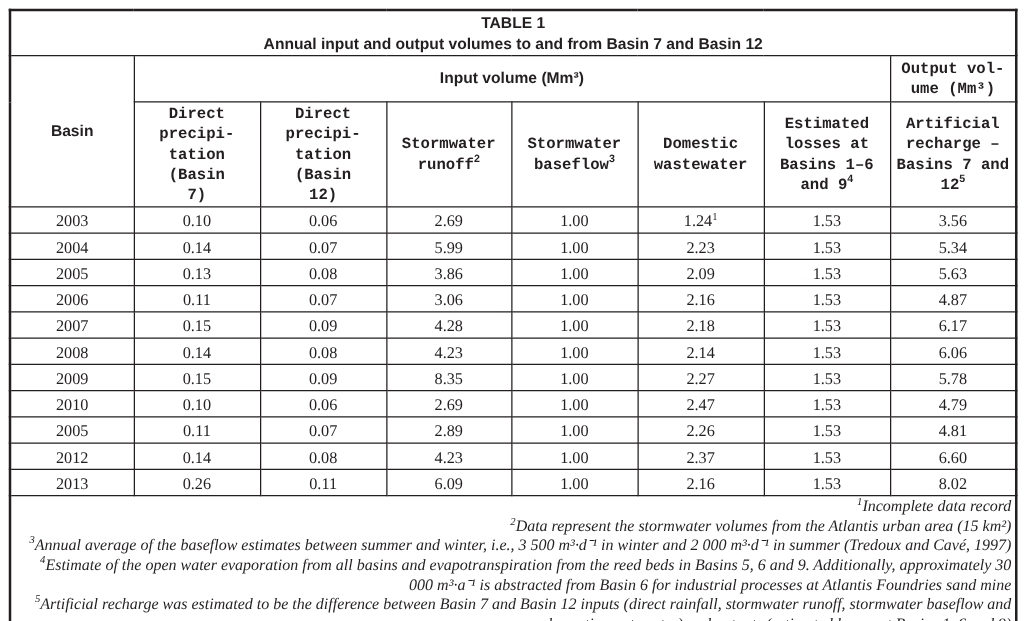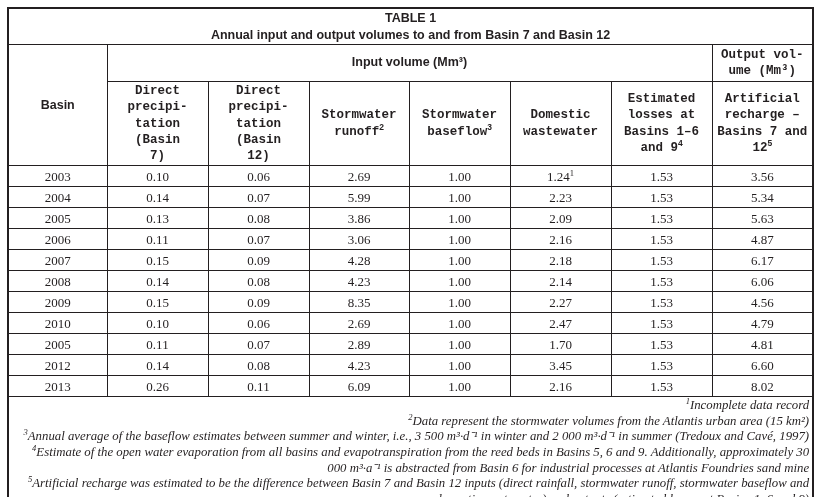--- a/index.html
+++ b/index.html
@@ -187,49 +187,49 @@
           <td>6.06</td>
         </tr>
         <tr>
           <td>2009</td>
           <td>0.15</td>
           <td>0.09</td>
           <td>8.35</td>
           <td>1.00</td>
           <td>2.27</td>
           <td>1.53</td>
-          <td>4.56</td>
+          <td>5.78</td>
         </tr>
         <tr>
           <td>2010</td>
           <td>0.10</td>
           <td>0.06</td>
           <td>2.69</td>
           <td>1.00</td>
           <td>2.47</td>
           <td>1.53</td>
           <td>4.79</td>
         </tr>
         <tr>
           <td>2005</td>
           <td>0.11</td>
           <td>0.07</td>
           <td>2.89</td>
           <td>1.00</td>
-          <td>1.70</td>
+          <td>2.26</td>
           <td>1.53</td>
           <td>4.81</td>
         </tr>
         <tr>
           <td>2012</td>
           <td>0.14</td>
           <td>0.08</td>
           <td>4.23</td>
           <td>1.00</td>
-          <td>3.45</td>
+          <td>2.37</td>
           <td>1.53</td>
           <td>6.60</td>
         </tr>
         <tr>
           <td>2013</td>
           <td>0.26</td>
           <td>0.11</td>
           <td>6.09</td>
           <td>1.00</td>
           <td>2.16</td>

